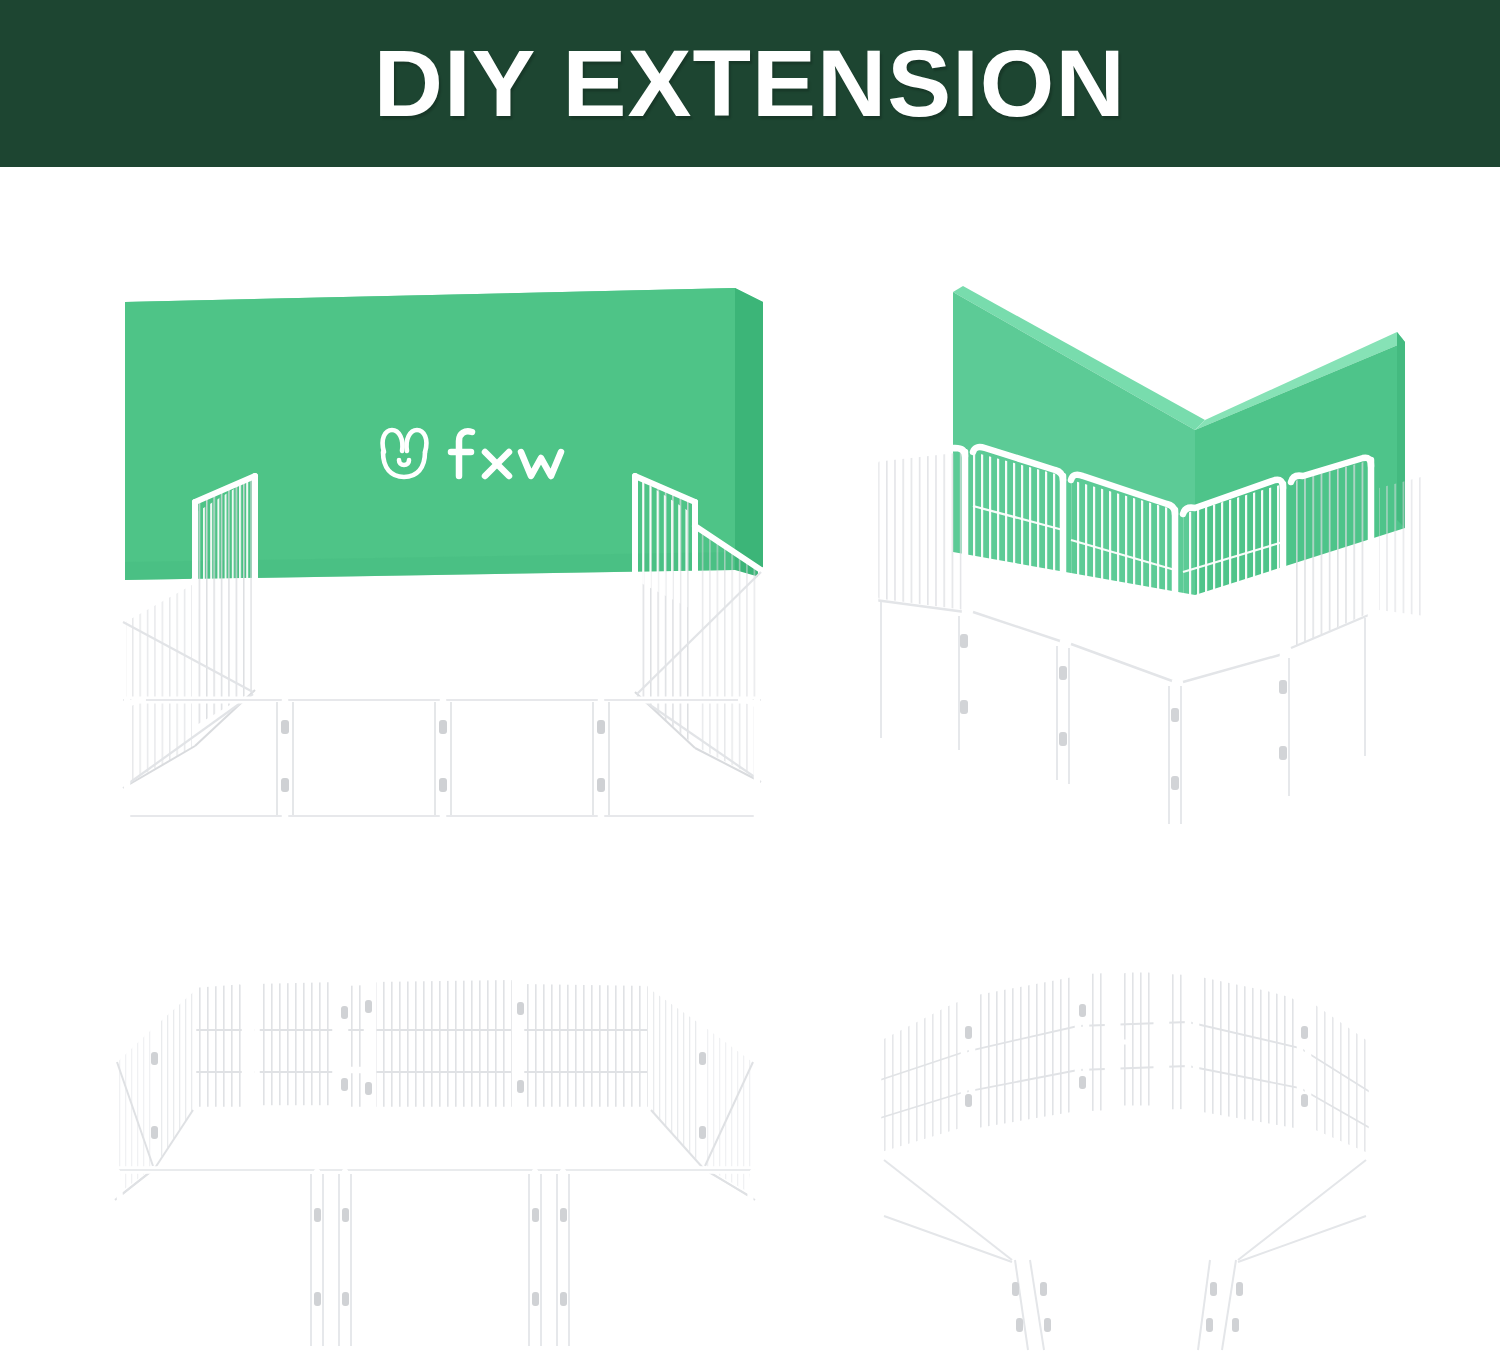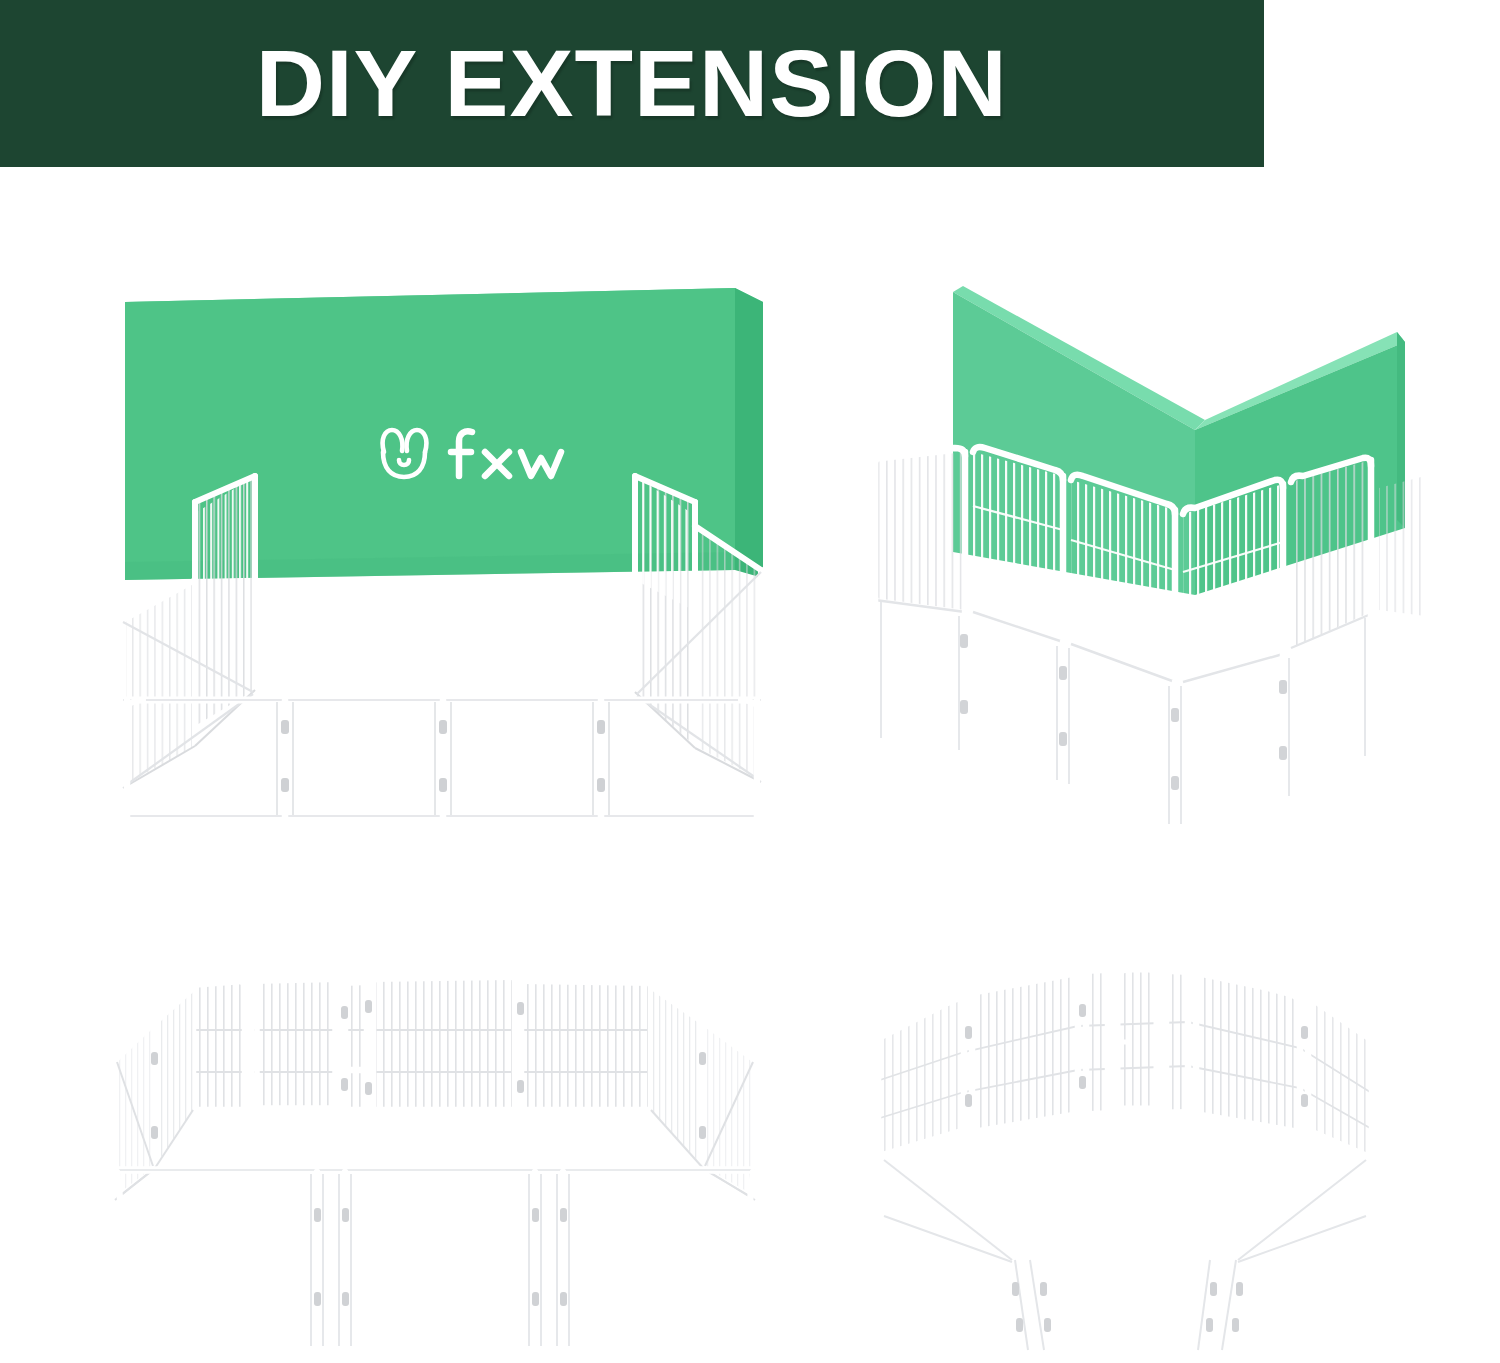--- a/index.html
+++ b/index.html
@@ -6,21 +6,21 @@
   html,body{ background:#fff; }
   body{
     width:1500px; height:1363px;
     font-family:"Liberation Sans", sans-serif;
     overflow:hidden; position:relative;
   }
   #page{ position:relative; width:1500px; height:1363px; background:#ffffff; }
 
   
   .header-band{
-    position:absolute; left:0; top:0; width:1264px; height:167px;
+    position:absolute; left:0; top:0; width:1500px; height:167px;
     background:#1d4531; display:flex; align-items:center; justify-content:center;
   }
   .header-title{
     color:#ffffff;
     font-family:"Liberation Sans", sans-serif;
     font-weight:bold;
     font-size:94px;
     letter-spacing:1px;
     line-height:1;
     transform:scaleX(1.02);

